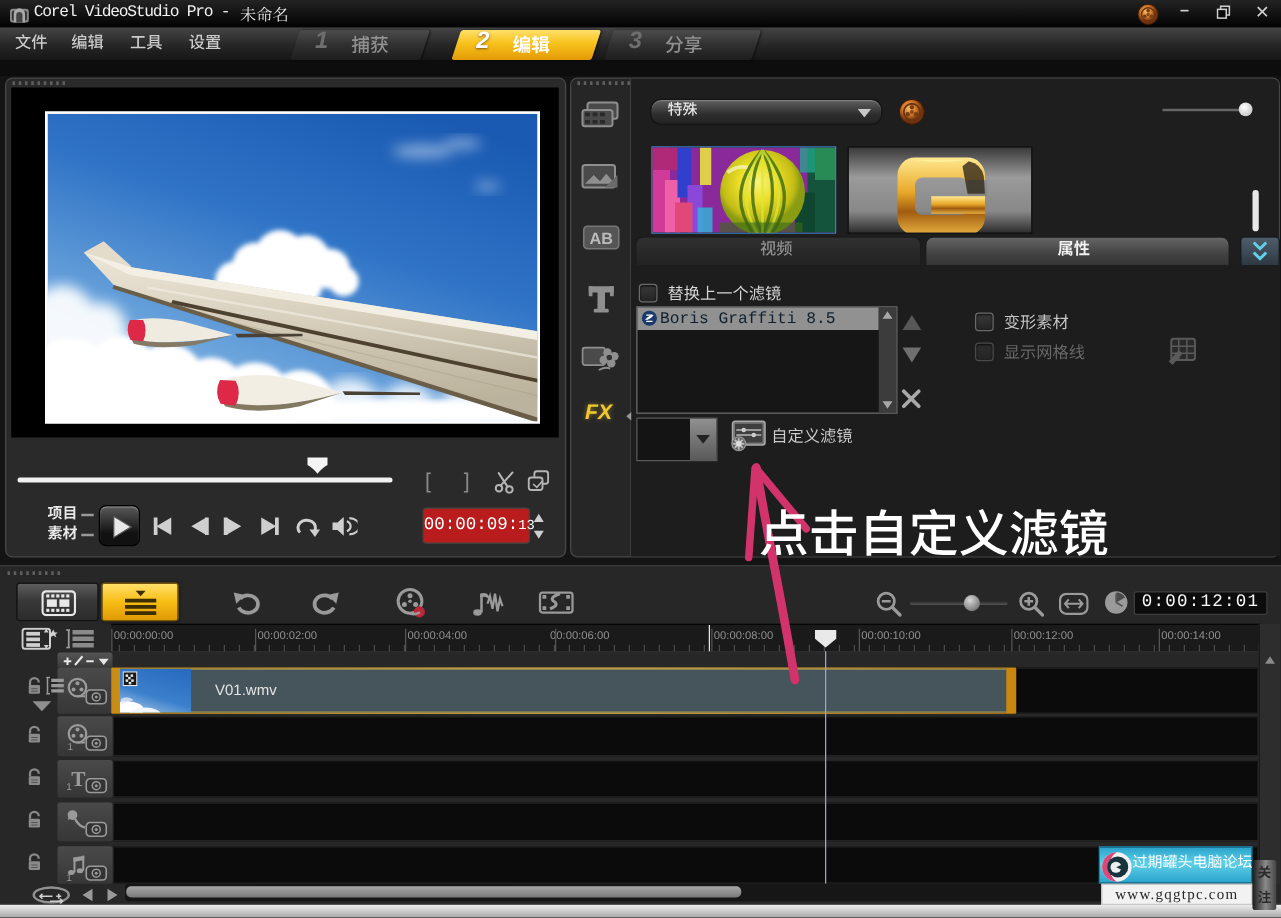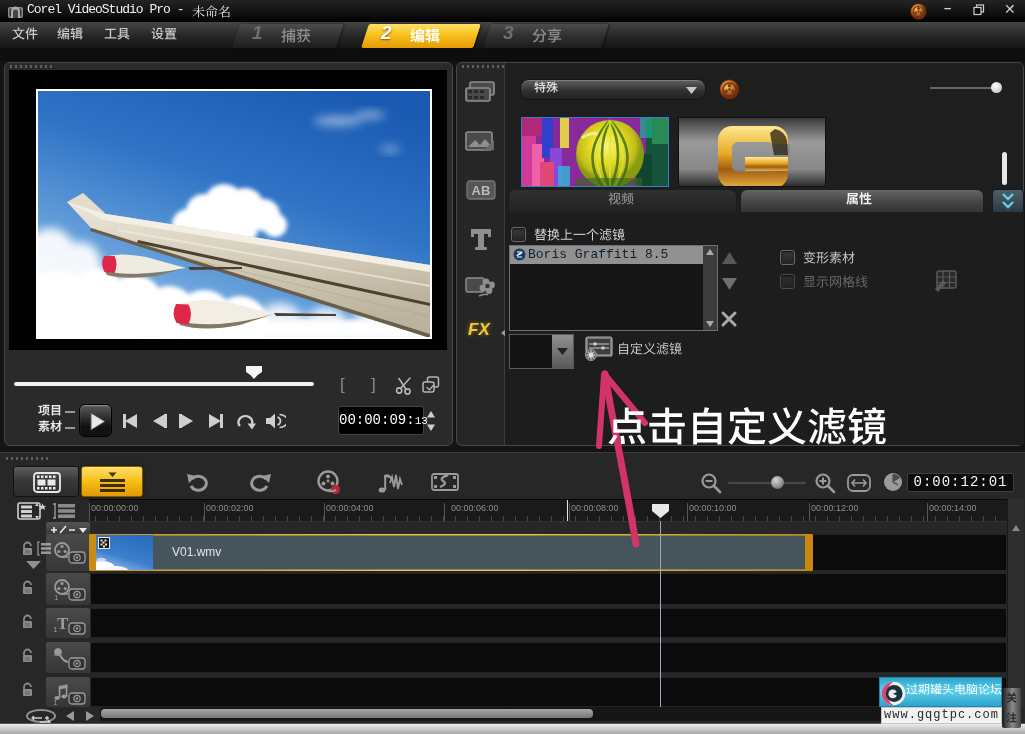--- a/index.html
+++ b/index.html
@@ -276,21 +276,21 @@
       <rect x="14" y="2" width="3" height="14"></rect>
     </svg>
     <svg class="abs" style="left:235px;top:411px" width="22" height="20" viewBox="0 0 22 20" fill="none">
 <path d="M5,15 A7 6 0 1 1 16.5,14" stroke="#cfcfcf" stroke-width="2.4"></path>
 <polygon points="12.5,12.5 21,12.5 17,18.5" fill="#cfcfcf"></polygon>
     </svg>
     <svg class="abs" style="left:264px;top:411px" width="22" height="20" viewBox="0 0 22 20">
 <polygon points="2,7 6,7 11,2.5 11,17.5 6,13 2,13" fill="#cfcfcf"></polygon>
 <path d="M13.5,6 a5.5 4.5 0 0 1 0,8 M15.5,3.5 a8 6.5 0 0 1 0,13" stroke="#cfcfcf" stroke-width="1.7" fill="none"></path>
     </svg>
-    <div class="abs" style="left:338px;top:406px;width:86px;height:29px;background:#000000;border:1px solid #454545;border-radius:3px;font-family:'Liberation Mono',monospace;font-size:14px;color:#fff;line-height:27px;text-align:left;letter-spacing:0">00:00:09:<span style="font-size:11px">13</span></div>
+    <div class="abs" style="left:338px;top:406px;width:86px;height:29px;background:#b91c1c;border:1px solid #454545;border-radius:3px;font-family:'Liberation Mono',monospace;font-size:14px;color:#fff;line-height:27px;text-align:left;letter-spacing:0">00:00:09:<span style="font-size:11px">13</span></div>
     <svg class="abs" style="left:426px;top:410px" width="10" height="22" viewBox="0 0 10 22" fill="#cfcfcf">
       <polygon points="5,1 9,7.5 1,7.5"></polygon>
       <polygon points="5,21 9,14.5 1,14.5"></polygon>
     </svg>
     <div class="panel" style="left:456px;top:62px;width:568px;height:384px;background:#262626"></div>
     <div class="grip" style="left:462px;top:65px">
       <i></i>
       <i></i>
       <i></i>
       <i></i>
@@ -667,21 +667,21 @@
       <path d="M10,10 L15,13" stroke="#555" stroke-width="1.5"></path>
     </svg>
     <div class="abs" style="left:907px;top:473px;width:107px;height:19px;background:#0c0c0c;border:1px solid #3e3e3e;border-radius:2px;font-family:'Liberation Mono',monospace;font-size:14px;color:#f8f8f8;line-height:17px;text-align:center;letter-spacing:1px">0:00:12:01</div>
     <div class="abs" style="left:89px;top:499px;width:921px;height:23px;background:#1a1a1a;border-top:1px solid #060606;border-bottom:1px solid #333"></div>
     <div class="abs tl-label" style="left:91px;top:503px">00:00:00:00</div>
     <div class="abs" style="left:89px;top:503px;width:1px;height:18px;background:#555"></div>
     <div class="abs tl-label" style="left:206px;top:503px">00:00:02:00</div>
     <div class="abs" style="left:204px;top:503px;width:1px;height:18px;background:#555"></div>
     <div class="abs tl-label" style="left:326px;top:503px">00:00:04:00</div>
     <div class="abs" style="left:324px;top:503px;width:1px;height:18px;background:#555"></div>
-    <div class="abs tl-label" style="left:451px;top:503px">00:00:06:00</div>
+    <div class="abs tl-label" style="left:440px;top:503px">00:00:06:00</div>
     <div class="abs" style="left:444px;top:503px;width:1px;height:18px;background:#555"></div>
     <div class="abs tl-label" style="left:571px;top:503px">00:00:08:00</div>
     <div class="abs" style="left:569px;top:503px;width:1px;height:18px;background:#555"></div>
     <div class="abs tl-label" style="left:689px;top:503px">00:00:10:00</div>
     <div class="abs" style="left:687px;top:503px;width:1px;height:18px;background:#555"></div>
     <div class="abs tl-label" style="left:811px;top:503px">00:00:12:00</div>
     <div class="abs" style="left:809px;top:503px;width:1px;height:18px;background:#555"></div>
     <div class="abs tl-label" style="left:929px;top:503px">00:00:14:00</div>
     <div class="abs" style="left:927px;top:503px;width:1px;height:18px;background:#555"></div>
     <div class="abs" style="left:95px;top:516px;width:1px;height:5px;background:#484848"></div>
@@ -961,21 +961,21 @@
           <path transform="translate(12.0,10.6) scale(0.012000,-0.012000)" d="M178 143C148 76 95 9 39 -36C57 -47 87 -68 101 -80C155 -30 213 47 249 123ZM321 112C360 65 406 -1 424 -42L486 -6C465 35 419 97 379 143ZM855 722V561H650V722ZM580 790V427C580 283 572 92 488 -41C505 -49 536 -71 548 -84C608 11 634 139 644 260H855V17C855 1 849 -3 835 -4C820 -5 769 -5 716 -3C726 -23 737 -56 740 -76C813 -76 861 -75 889 -62C918 -50 927 -27 927 16V790ZM855 494V328H648C650 363 650 396 650 427V494ZM387 828V707H205V828H137V707H52V640H137V231H38V164H531V231H457V640H531V707H457V828ZM205 640H387V551H205ZM205 491H387V393H205ZM205 332H387V231H205Z"></path>
           <path transform="translate(24.0,10.6) scale(0.012000,-0.012000)" d="M487 581H600V489H487ZM762 581H880V489H762ZM655 413C671 397 688 376 702 356H550C562 377 574 399 584 421L533 436H658V633H432V436H522C489 365 438 297 382 245V334H327V97L261 90V405H406V470H261V655H374V719H161C171 755 180 793 188 830L125 843C105 737 72 629 26 557C42 550 71 534 83 525C104 561 124 606 141 655H197V470H44V405H197V83L128 75V334H73V4L327 41V-8H382V200L404 177C423 194 443 213 462 235V-80H526V-37H966V19H759V81H918V131H759V191H918V240H759V300H946V356H776C762 381 737 412 712 436H939V633H705V440ZM696 191V131H526V191ZM696 240H526V300H696ZM696 81V19H526V81ZM759 841V766H602V841H537V766H393V706H537V650H602V706H759V650H824V706H963V766H824V841Z"></path>
           <path transform="translate(36.0,10.6) scale(0.012000,-0.012000)" d="M537 165C673 99 812 10 893 -66L943 -8C860 65 716 154 577 219ZM192 741C273 711 372 659 420 618L464 679C414 719 313 767 233 795ZM102 559C183 527 281 472 329 431L377 490C327 531 227 582 147 612ZM57 382V311H483C429 158 313 49 56 -13C72 -30 92 -58 100 -76C384 -4 508 128 563 311H946V382H580C605 511 605 661 606 830H529C528 656 530 507 502 382Z"></path>
           <path transform="translate(48.0,10.6) scale(0.012000,-0.012000)" d="M452 408V264H204V408ZM531 408H788V264H531ZM452 478H204V621H452ZM531 478V621H788V478ZM126 695V129H204V191H452V85C452 -32 485 -63 597 -63C622 -63 791 -63 818 -63C925 -63 949 -10 962 142C939 148 907 162 887 176C880 46 870 13 814 13C778 13 632 13 602 13C542 13 531 25 531 83V191H865V695H531V838H452V695Z"></path>
           <path transform="translate(60.0,10.6) scale(0.012000,-0.012000)" d="M732 594C714 524 691 457 663 394C626 446 586 497 548 543L499 507C543 453 590 391 632 329C593 254 546 188 492 137C507 125 532 99 542 87C591 137 634 198 673 268C708 213 738 162 757 121L811 164C788 211 750 271 707 334C742 410 772 493 796 580ZM572 819C596 778 623 726 638 687H382V615H944V687H690L714 696C699 734 666 796 639 840ZM846 541V45H478V537H407V-25H846V-78H916V541ZM284 744V569H155V744ZM89 805V435C89 292 85 95 28 -43C43 -50 73 -71 84 -84C126 15 144 149 151 272H284V9C284 -2 281 -6 270 -6C260 -6 230 -6 196 -5C206 -23 215 -54 217 -72C267 -72 299 -71 321 -59C342 -47 349 -27 349 8V805ZM284 505V337H154L155 435V505Z"></path>
           <path transform="translate(72.0,10.6) scale(0.012000,-0.012000)" d="M107 768C168 718 245 647 281 601L332 658C294 702 215 771 154 818ZM622 842C573 722 470 575 315 472C332 460 355 433 366 416C491 504 583 614 648 723C722 607 829 491 924 424C936 443 960 470 977 483C873 547 753 673 685 791L703 828ZM806 427C735 375 626 314 535 269V472H460V62C460 -29 490 -53 598 -53C621 -53 782 -53 806 -53C902 -53 925 -15 935 124C914 128 883 141 866 154C860 36 852 15 802 15C766 15 630 15 603 15C545 15 535 22 535 61V193C635 238 763 304 856 364ZM190 -60V-59C204 -38 232 -16 396 116C387 130 375 159 368 179L269 102V526H40V453H197V91C197 42 166 9 149 -6C161 -17 182 -44 190 -60Z"></path>
           <path transform="translate(84.0,10.6) scale(0.012000,-0.012000)" d="M419 762V690H896V762ZM388 -39C417 -26 461 -19 844 25C861 -13 876 -49 887 -77L959 -46C926 36 855 176 798 282L731 257C757 207 786 149 813 92L477 56C540 153 602 276 653 399H945V471H368V399H562C515 272 447 147 425 111C399 71 380 44 361 39C370 17 384 -22 388 -39ZM34 122 57 46C147 85 264 138 375 189L359 255L242 205V528H357V599H242V828H164V599H38V528H164V173C115 153 70 135 34 122Z"></path>
         </g>
       </svg>
     </div>
-    <div class="abs" style="left:881px;top:707px;width:121px;height:17px;background:#f2f2f2;border:1px solid #c8c8c8;font-family:Liberation Mono, monospace;font-size:12px;color:#282828;text-align:center;line-height:15px;letter-spacing:1px">www.gqgtpc.com</div>
+    <div class="abs" style="left:881px;top:707px;width:121px;height:17px;background:#f2f2f2;border:1px solid #c8c8c8;font-family:Liberation Serif, serif;font-size:12px;color:#282828;text-align:center;line-height:15px;letter-spacing:1px">www.gqgtpc.com</div>
     <div class="abs" style="left:1002px;top:688px;width:19px;height:40px;background:linear-gradient(90deg,#1a1a1a,#8a8a8a 55%,#444);border-radius:2px"></div>
     <div style="position:absolute;left:1006px;top:692px;">
       <svg width="11" height="13" viewBox="0 0 11 13" style="display:block" xmlns="http://www.w3.org/2000/svg">
         <g fill="#2a2a2a">
           <path transform="translate(0.0,9.7) scale(0.011000,-0.011000)" d="M204 796C237 752 273 693 293 647H127V528H438V401V391H60V272H414C374 180 273 89 30 19C62 -9 102 -61 119 -89C349 -18 467 78 526 179C610 51 727 -37 894 -84C912 -48 950 7 979 35C806 72 682 155 605 272H943V391H579V398V528H891V647H723C756 695 790 752 822 806L691 849C668 787 628 706 590 647H350L411 681C391 728 348 797 305 847Z"></path>
         </g>
       </svg>
     </div>
     <div style="position:absolute;left:1006px;top:712px;">
       <svg width="11" height="13" viewBox="0 0 11 13" style="display:block" xmlns="http://www.w3.org/2000/svg">

